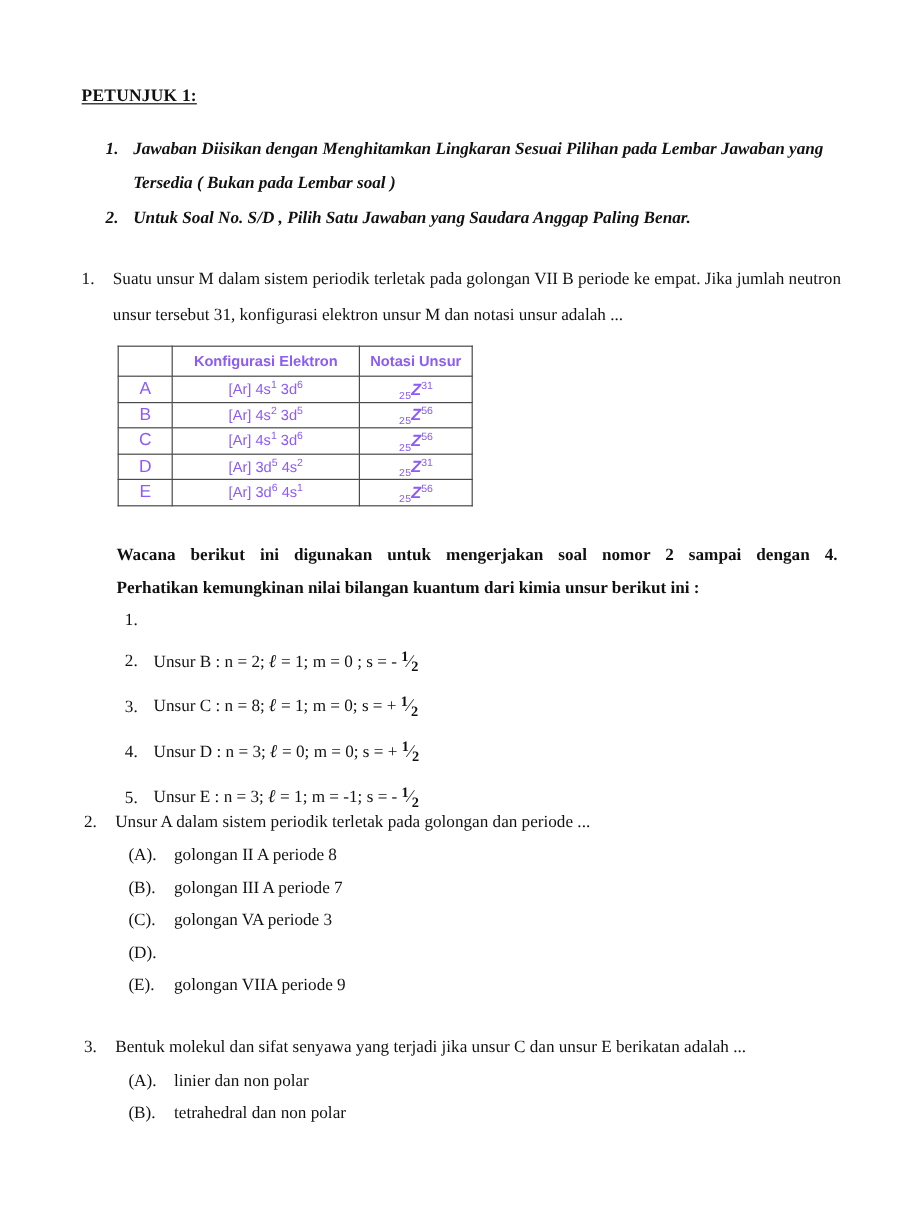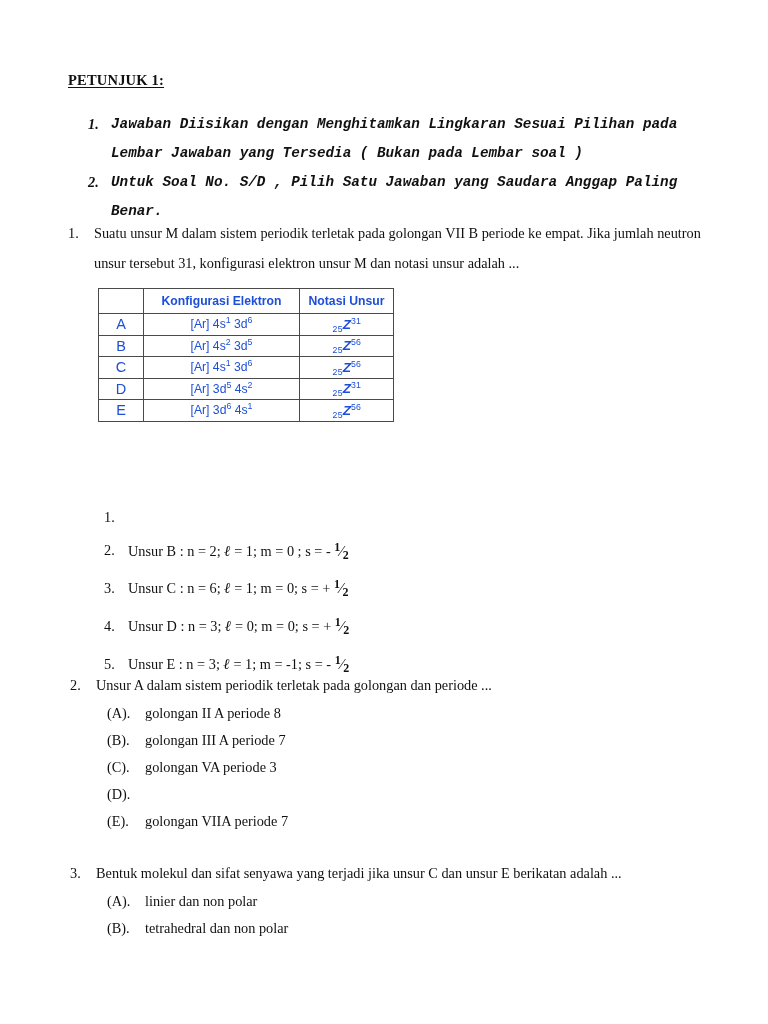--- a/index.html
+++ b/index.html
@@ -49,21 +49,20 @@
     font-weight: bold;
     font-size: 14.3px;
     line-height: 29px;
   }
   .instr-num {
     width: 23px;
     flex: 0 0 23px;
   }
   .instr-text {
     flex: 1 1 auto;
-    font-family: Liberation Mono, monospace;
   }
 
   
   .q-block {
     position: absolute;
     width: 640px;
   }
   .q-head {
     display: flex;
     align-items: flex-start;
@@ -97,21 +96,21 @@
   
   .tbl-wrap {
     position: absolute;
     left: 98px;
     top: 288px;
   }
   table.konfig {
     border-collapse: collapse;
     font-family: "Liberation Sans", "DejaVu Sans", sans-serif;
     font-size: 12.2px;
-    color: #1d4ed8;
+    color: #8b5cf6;
   }
   table.konfig td, table.konfig th {
     border: 1px solid #4a4a4a;
     padding: 0;
     text-align: center;
     vertical-align: middle;
     height: 20.5px;
   }
   table.konfig th {
     font-weight: bold;
@@ -230,32 +229,36 @@
         </tr>
         <tr>
           <td class="cell-letter">E</td>
           <td><span>[Ar] 3d</span><sup class="s">6</sup><span> 4s</span><sup class="s">1</sup></td>
           <td><sub class="s">25</sub><span class="znot">Z</span><sup class="s">56</sup></td>
         </tr>
       </tbody>
     </table>
   </div>
 
+  <div class="wacana">
+    <div class="line1">Wacana berikut ini digunakan untuk mengerjakan soal nomor 2 sampai dengan 4.</div>
+    <div>Perhatikan kemungkinan nilai bilangan kuantum dari kimia unsur berikut ini :</div>
+  </div>
 
   <div class="qlist">
     <div class="qlist-row">
       <span class="qlist-num">1.</span>
     </div>
     <div class="qlist-row">
       <span class="qlist-num">2.</span>
       <span><span>Unsur B : n = 2; </span><span class="ell">ℓ</span><span> = 1; m =  0 ; s = -  </span><span class="frac"><span class="num">1</span><span class="bar">⁄</span><span class="den">2</span></span></span>
     </div>
     <div class="qlist-row">
       <span class="qlist-num">3.</span>
-      <span><span>Unsur C : n = 6; </span><span class="ell">ℓ</span><span> = 1; m =  0; s = + </span><span class="frac"><span class="num">1</span><span class="bar">⁄</span><span class="den">2</span></span></span>
+      <span><span>Unsur C : n = 8; </span><span class="ell">ℓ</span><span> = 1; m =  0; s = + </span><span class="frac"><span class="num">1</span><span class="bar">⁄</span><span class="den">2</span></span></span>
     </div>
     <div class="qlist-row">
       <span class="qlist-num">4.</span>
       <span><span>Unsur D : n = 3; </span><span class="ell">ℓ</span><span> = 0; m =  0; s = + </span><span class="frac"><span class="num">1</span><span class="bar">⁄</span><span class="den">2</span></span></span>
     </div>
     <div class="qlist-row">
       <span class="qlist-num">5.</span>
       <span><span>Unsur E : n = 3; </span><span class="ell">ℓ</span><span> = 1; m = -1; s = - </span><span class="frac"><span class="num">1</span><span class="bar">⁄</span><span class="den">2</span></span></span>
     </div>
   </div>
@@ -275,21 +278,21 @@
     </div>
     <div class="opt-row">
       <span class="opt-label">(C).</span>
       <span class="opt-text">golongan VA periode 3</span>
     </div>
     <div class="opt-row">
       <span class="opt-label">(D).</span>
     </div>
     <div class="opt-row">
       <span class="opt-label">(E).</span>
-      <span class="opt-text">golongan VIIA periode 7</span>
+      <span class="opt-text">golongan VIIA periode 9</span>
     </div>
   </div>
 
   <div class="q-block" style="left:70px; top:858px;">
     <div class="q-head">
       <span class="q-num">3.</span>
       <span class="q-text">Bentuk molekul dan sifat senyawa yang terjadi jika unsur C dan unsur E berikatan adalah ...</span>
     </div>
     <div class="opt-row">
       <span class="opt-label">(A).</span>

